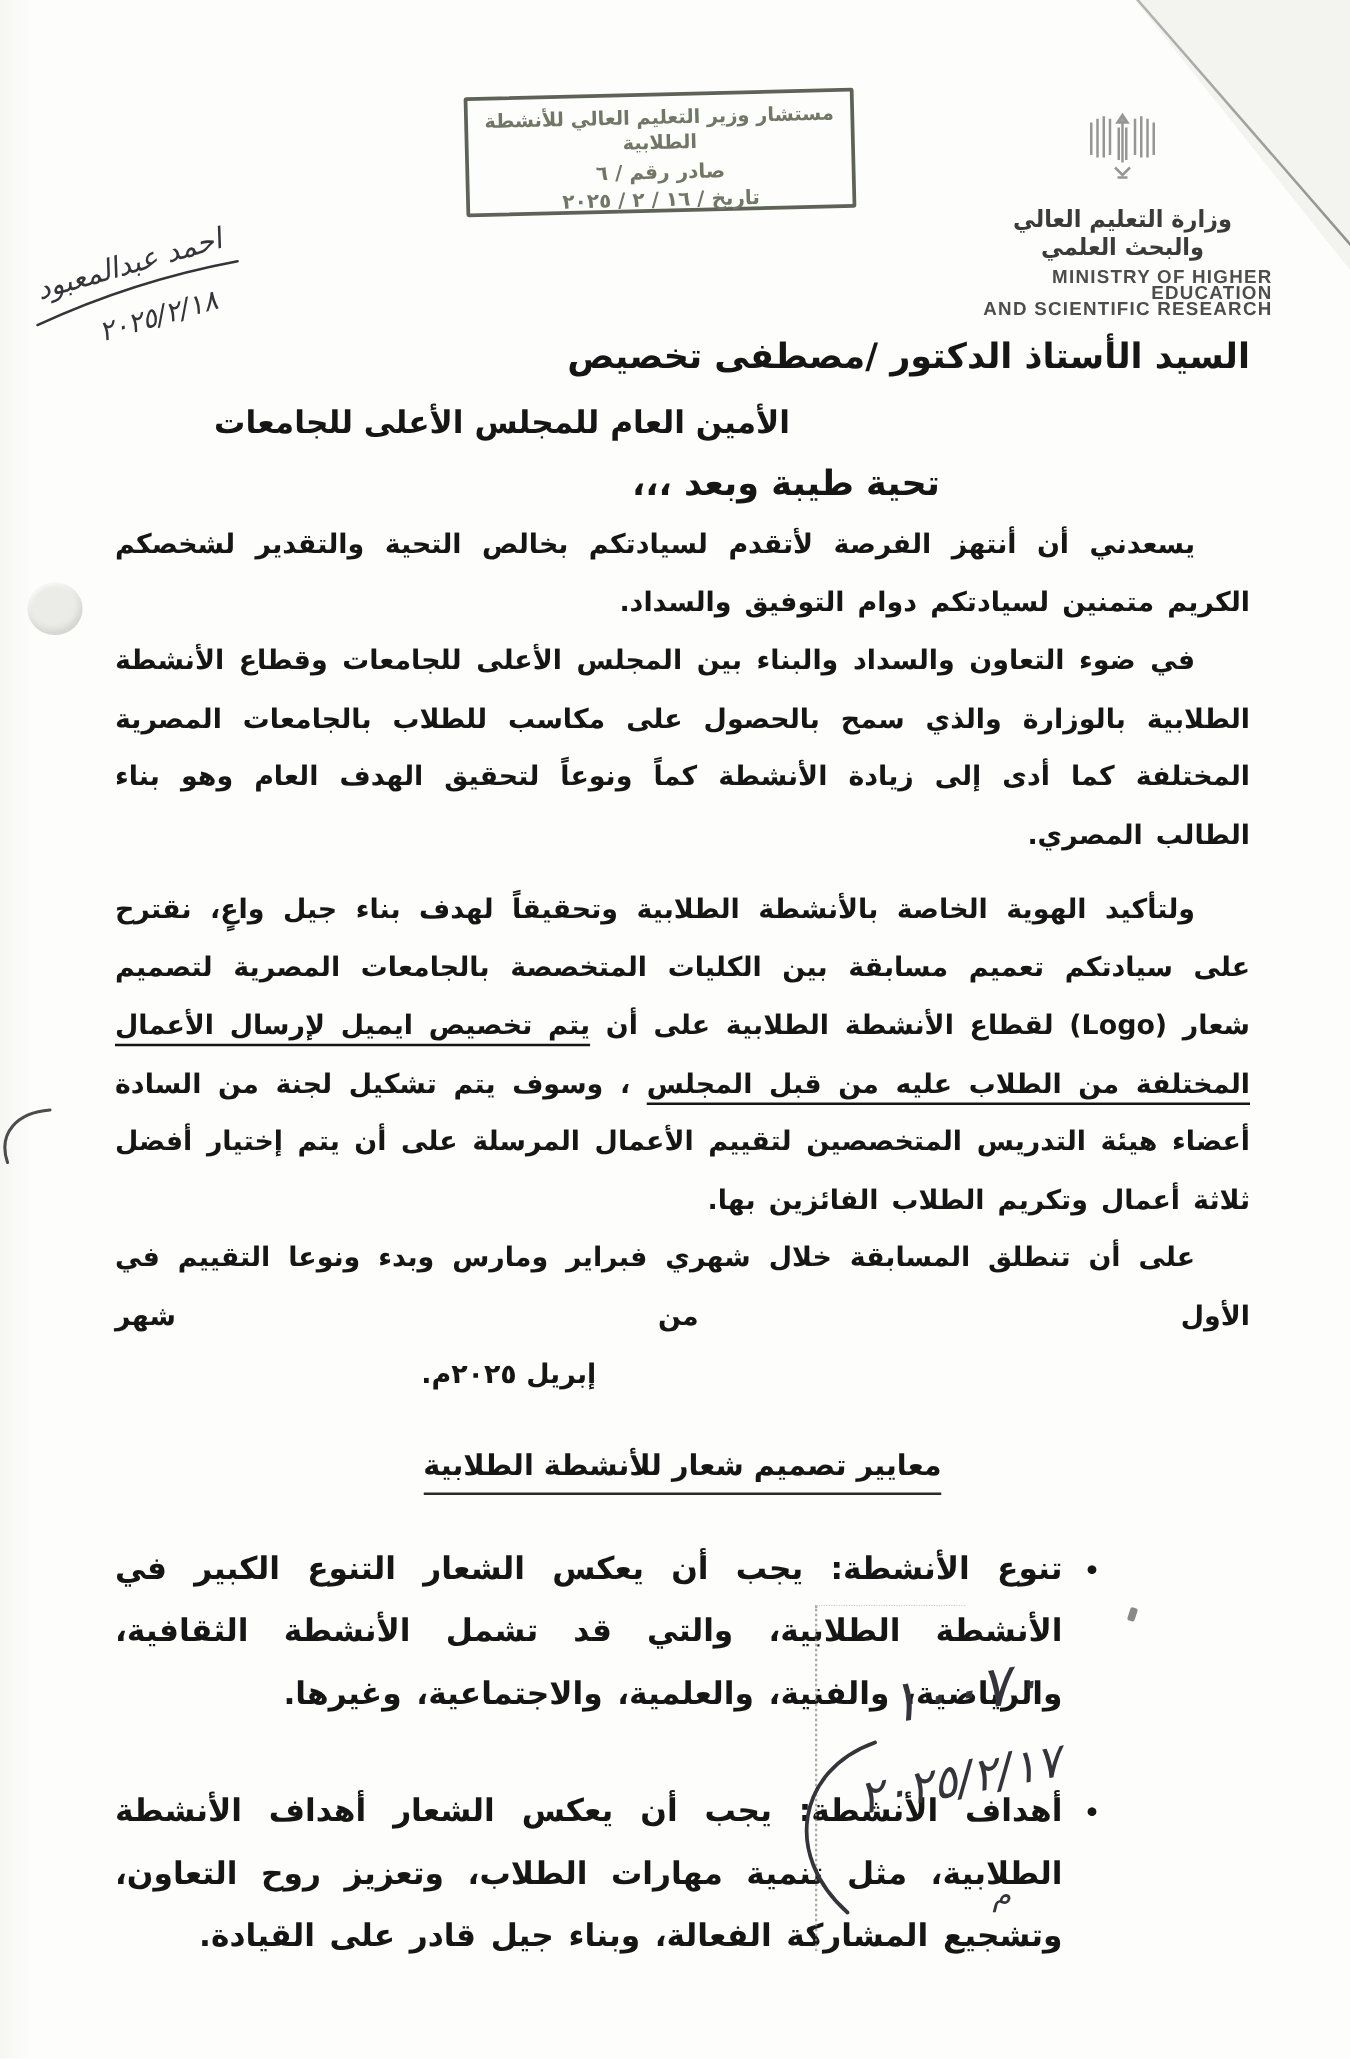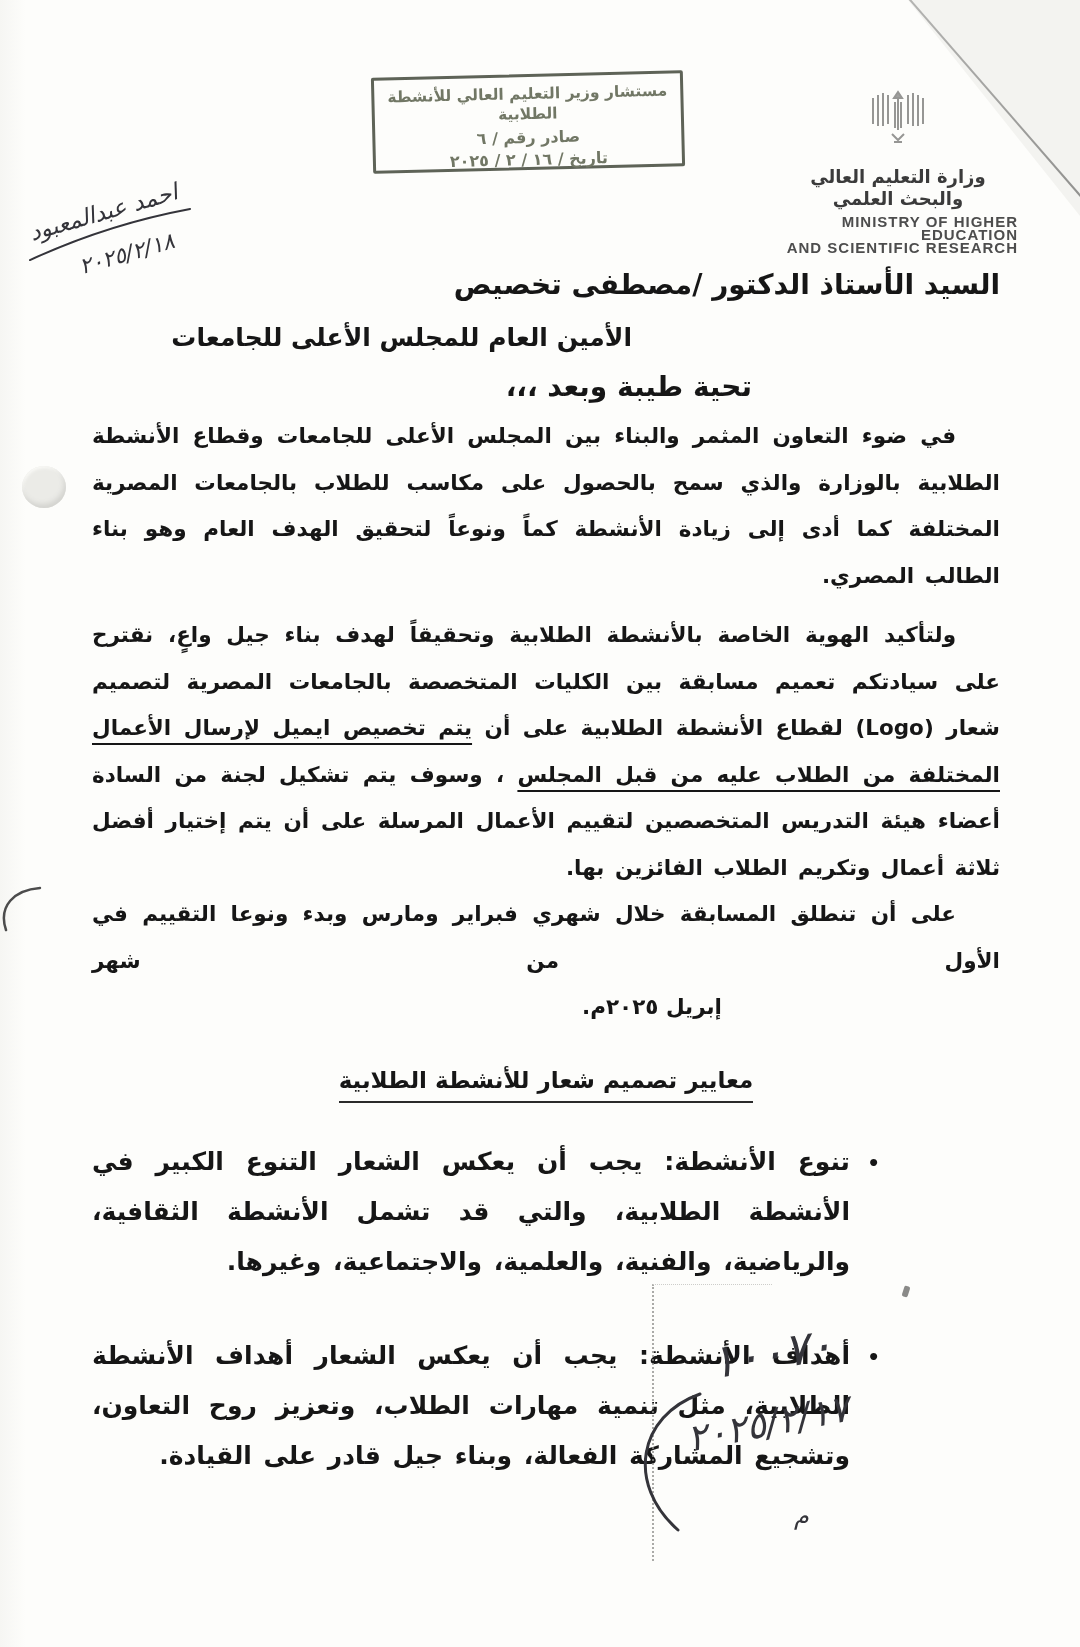--- a/index.html
+++ b/index.html
@@ -100,21 +100,21 @@
     font-size:28px;font-weight:700;margin:11px 248px 10px 0;text-align:right;
   }
   .para{
     font-size:21.5px;font-weight:700;line-height:46.5px;margin:0;
     text-align:justify;text-indent:44px;word-spacing:3px;
   }
   .para.p3{margin-top:13px;}
   .para.p4a{text-align-last:justify;}
   .p4b{
     font-size:21.5px;font-weight:700;line-height:46.5px;margin:0 278px 0 0;
-    text-align:right;
+    text-align:center;
   }
   .u-seg{
     text-decoration:underline;text-decoration-thickness:2px;text-underline-offset:8px;
   }
   .criteria-heading{
     display:inline-block;font-size:23px;font-weight:700;margin:36px 0 34px 0;
     border-bottom:2.5px solid #2a2a2a;padding-bottom:8px;
   }
   .criteria-heading-row{text-align:center;}
   .bullets{
@@ -185,21 +185,22 @@
       </svg>
     </div>
     <div class="hw-date">٢٠٢٥/٢/١٨</div>
   </div>
 
   <div class="letter">
     <div class="recipient-title">السيد الأستاذ الدكتور /مصطفى تخصيص</div>
     <div class="recipient-position">الأمين العام للمجلس الأعلى للجامعات</div>
     <div class="salutation">تحية طيبة وبعد ،،،</div>
 
-    <p class="para">في ضوء التعاون المثمر والبناء بين المجلس الأعلى للجامعات وقطاع الأنشطة الطلابية بالوزارة والذي سمح بالحصول على مكاسب للطلاب بالجامعات المصرية المختلفة كما أدى إلى زيادة الأنشطة كماً ونوعاً لتحقيق الهدف العام وهو بناء الطالب المصري.</p>
+    <p class="para">يسعدني أن أنتهز الفرصة لأتقدم لسيادتكم بخالص التحية والتقدير لشخصكم الكريم متمنين لسيادتكم دوام التوفيق والسداد.</p>
+    <p class="para">في ضوء التعاون والسداد والبناء بين المجلس الأعلى للجامعات وقطاع الأنشطة الطلابية بالوزارة والذي سمح بالحصول على مكاسب للطلاب بالجامعات المصرية المختلفة كما أدى إلى زيادة الأنشطة كماً ونوعاً لتحقيق الهدف العام وهو بناء الطالب المصري.</p>
     <p class="para p3"><span>ولتأكيد الهوية الخاصة بالأنشطة الطلابية وتحقيقاً لهدف بناء جيل واعٍ، نقترح على سيادتكم تعميم مسابقة بين الكليات المتخصصة بالجامعات المصرية لتصميم شعار (Logo) لقطاع الأنشطة الطلابية على أن </span><span class="u-seg">يتم تخصيص ايميل لإرسال الأعمال المختلفة من الطلاب عليه من قبل المجلس</span><span> ، وسوف يتم تشكيل لجنة من السادة أعضاء هيئة التدريس المتخصصين لتقييم الأعمال المرسلة على أن يتم إختيار أفضل ثلاثة أعمال وتكريم الطلاب الفائزين بها.</span></p>
     <p class="para p4a">على أن تنطلق المسابقة خلال شهري فبراير ومارس وبدء ونوعا التقييم في الأول من شهر</p>
     <div class="p4b">إبريل ٢٠٢٥م.</div>
 
     <div class="criteria-heading-row">
       <span class="criteria-heading">معايير تصميم شعار للأنشطة الطلابية</span>
     </div>
 
     <ul class="bullets">
       <li>تنوع الأنشطة: يجب أن يعكس الشعار التنوع الكبير في الأنشطة الطلابية، والتي قد تشمل الأنشطة الثقافية، والرياضية، والفنية، والعلمية، والاجتماعية، وغيرها.</li>

